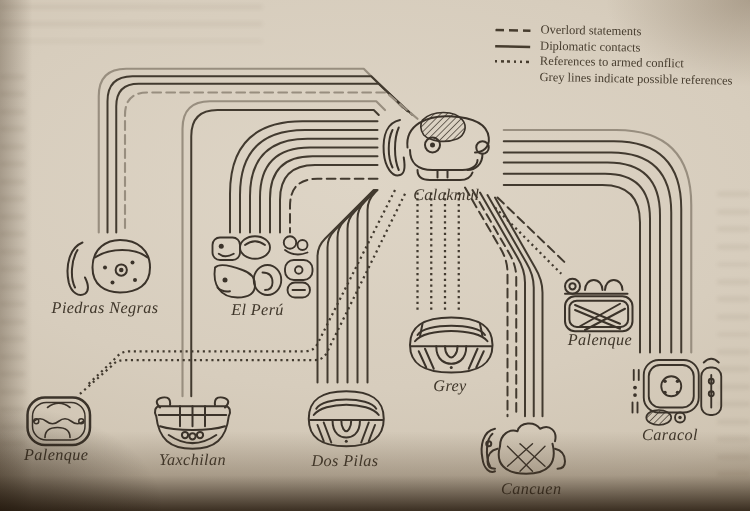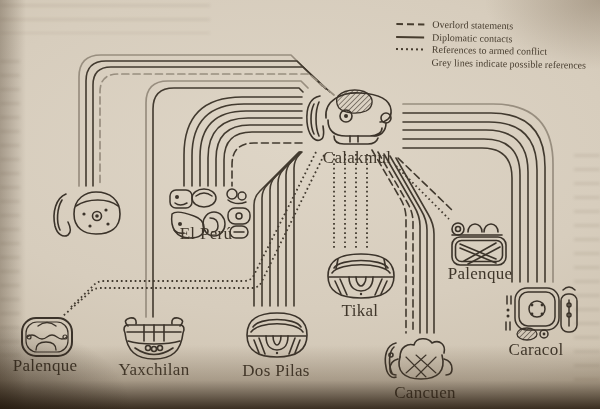--- a/index.html
+++ b/index.html
@@ -21,21 +21,21 @@
   .bleed{position:absolute;filter:blur(1.7px);opacity:.09;pointer-events:none;
     background:repeating-linear-gradient(to bottom, transparent 0 4px, #4a3a26 4px 7px, transparent 7px 14px);}
   .bleed.b1{left:0;top:56px;width:20px;height:300px;}
   .bleed.b2{left:574px;top:150px;width:26px;height:240px;}
   .bleed.b3{left:0;top:0;width:210px;height:34px;opacity:.07;}
   .lines{position:absolute;left:0;top:0;}
   .glyph{position:absolute;}
   .glyph svg{display:block;}
   .city-label{
     position:absolute;transform:translateX(-50%);
-    font-size:17px;color:#3f362a;white-space:nowrap;
+    font-style:italic;font-size:13px;color:#3f362a;white-space:nowrap;
     letter-spacing:.3px;
   }
   .legend{
     position:absolute;left:396px;top:20px;width:206px;
     transform:rotate(1.1deg);color:#463c2e;font-size:10px;line-height:12.5px;
   }
   .legend-row{display:flex;align-items:center;}
   .legend-swatch{width:28px;height:2px;margin-right:8px;flex:0 0 auto;}
   .sw-dashed{background:repeating-linear-gradient(90deg,#463c2e 0 7px,transparent 7px 11px);}
   .sw-solid{background:#463c2e;}
@@ -295,22 +295,23 @@
       <path d="M24 24 L44 44" stroke-width="1.1"></path>
       <path d="M34 22 L54 40" stroke-width="1.1"></path>
       <path d="M54 24 L34 44" stroke-width="1.1"></path>
       <path d="M44 22 L24 40" stroke-width="1.1"></path>
       <path d="M16 26 q-8 2 -8 10 q0 6 6 6"></path>
       <path d="M62 26 q8 2 8 10 q0 6 -6 6"></path>
     </svg>
   </div>
 
   <div class="city-label" style="left:357px;top:148px">Calakmul</div>
-  <div class="city-label" style="left:206px;top:224px">El Perú</div>
-  <div class="city-label" style="left:360px;top:301px">Tikal</div>
+  <div class="city-label" style="left:84px;top:238px">Piedras Negras</div>
+  <div class="city-label" style="left:206px;top:240px">El Perú</div>
+  <div class="city-label" style="left:360px;top:301px">Grey</div>
   <div class="city-label" style="left:480px;top:264px">Palenque</div>
   <div class="city-label" style="left:536px;top:340px">Caracol</div>
   <div class="city-label" style="left:45px;top:356px">Palenque</div>
   <div class="city-label" style="left:154px;top:360px">Yaxchilan</div>
   <div class="city-label" style="left:276px;top:361px">Dos Pilas</div>
   <div class="city-label" style="left:425px;top:383px">Cancuen</div>
 
   <div class="legend">
     <div class="legend-row">
       <span class="legend-swatch sw-dashed"></span>

